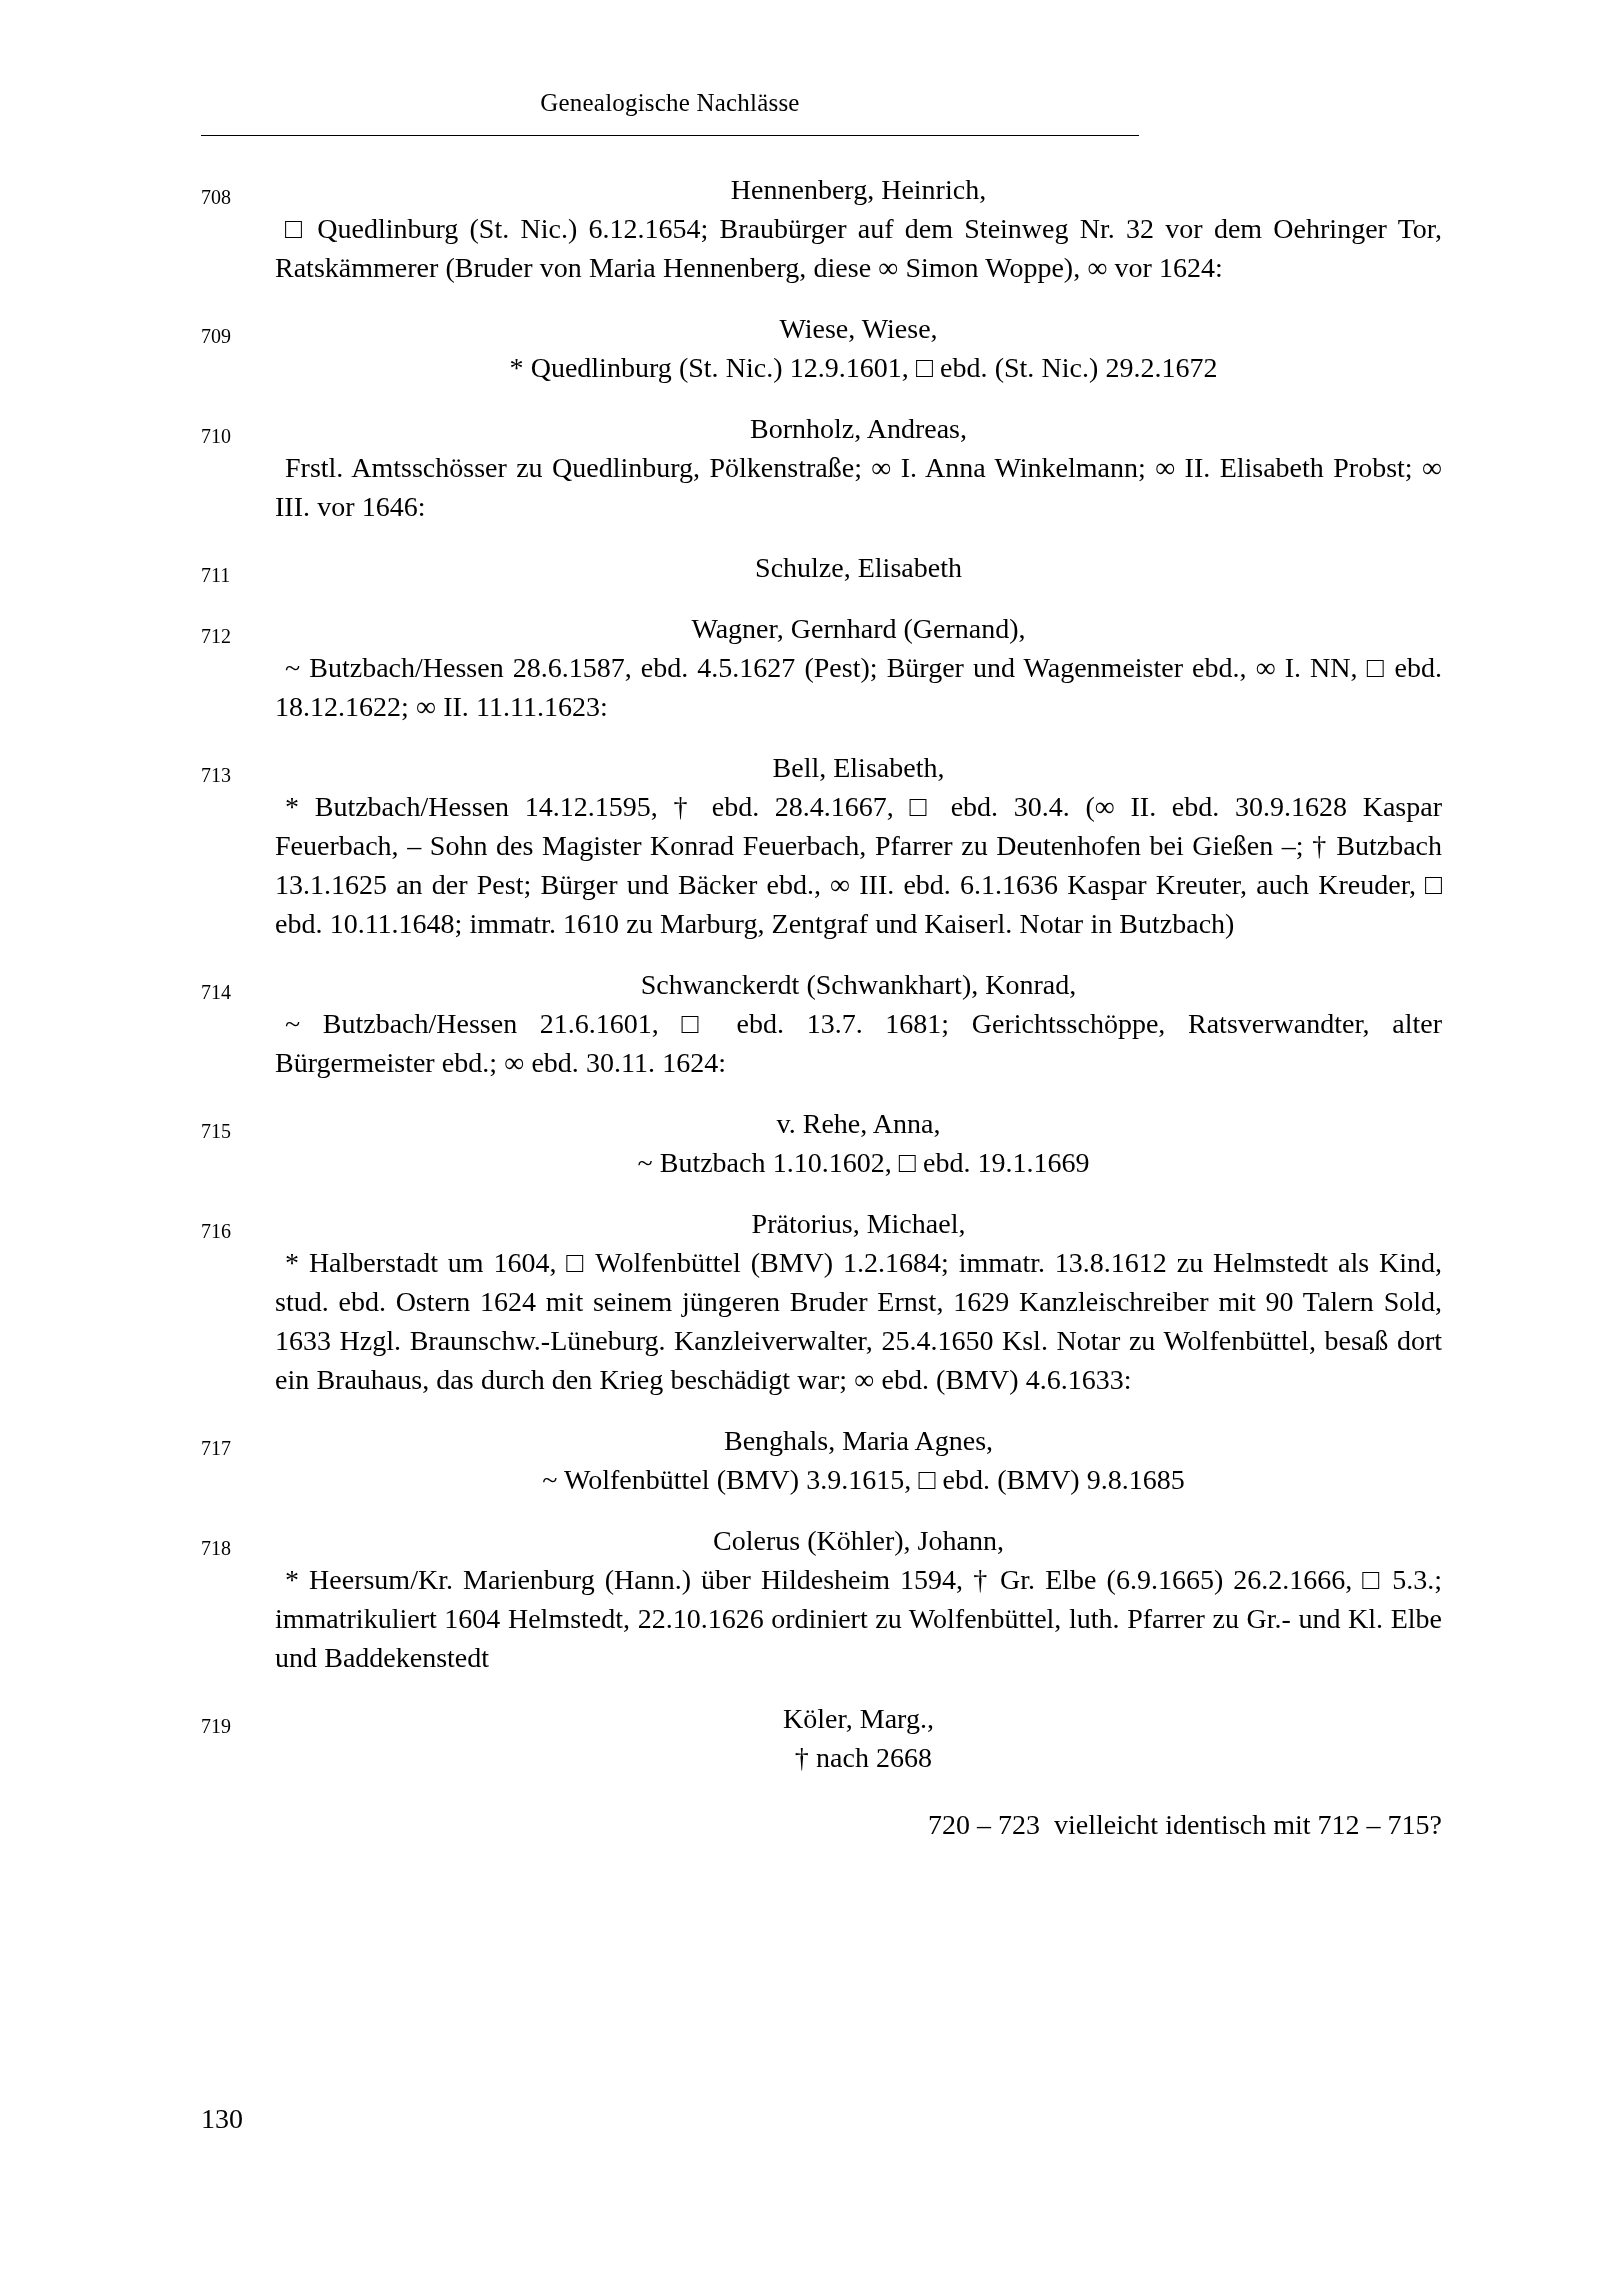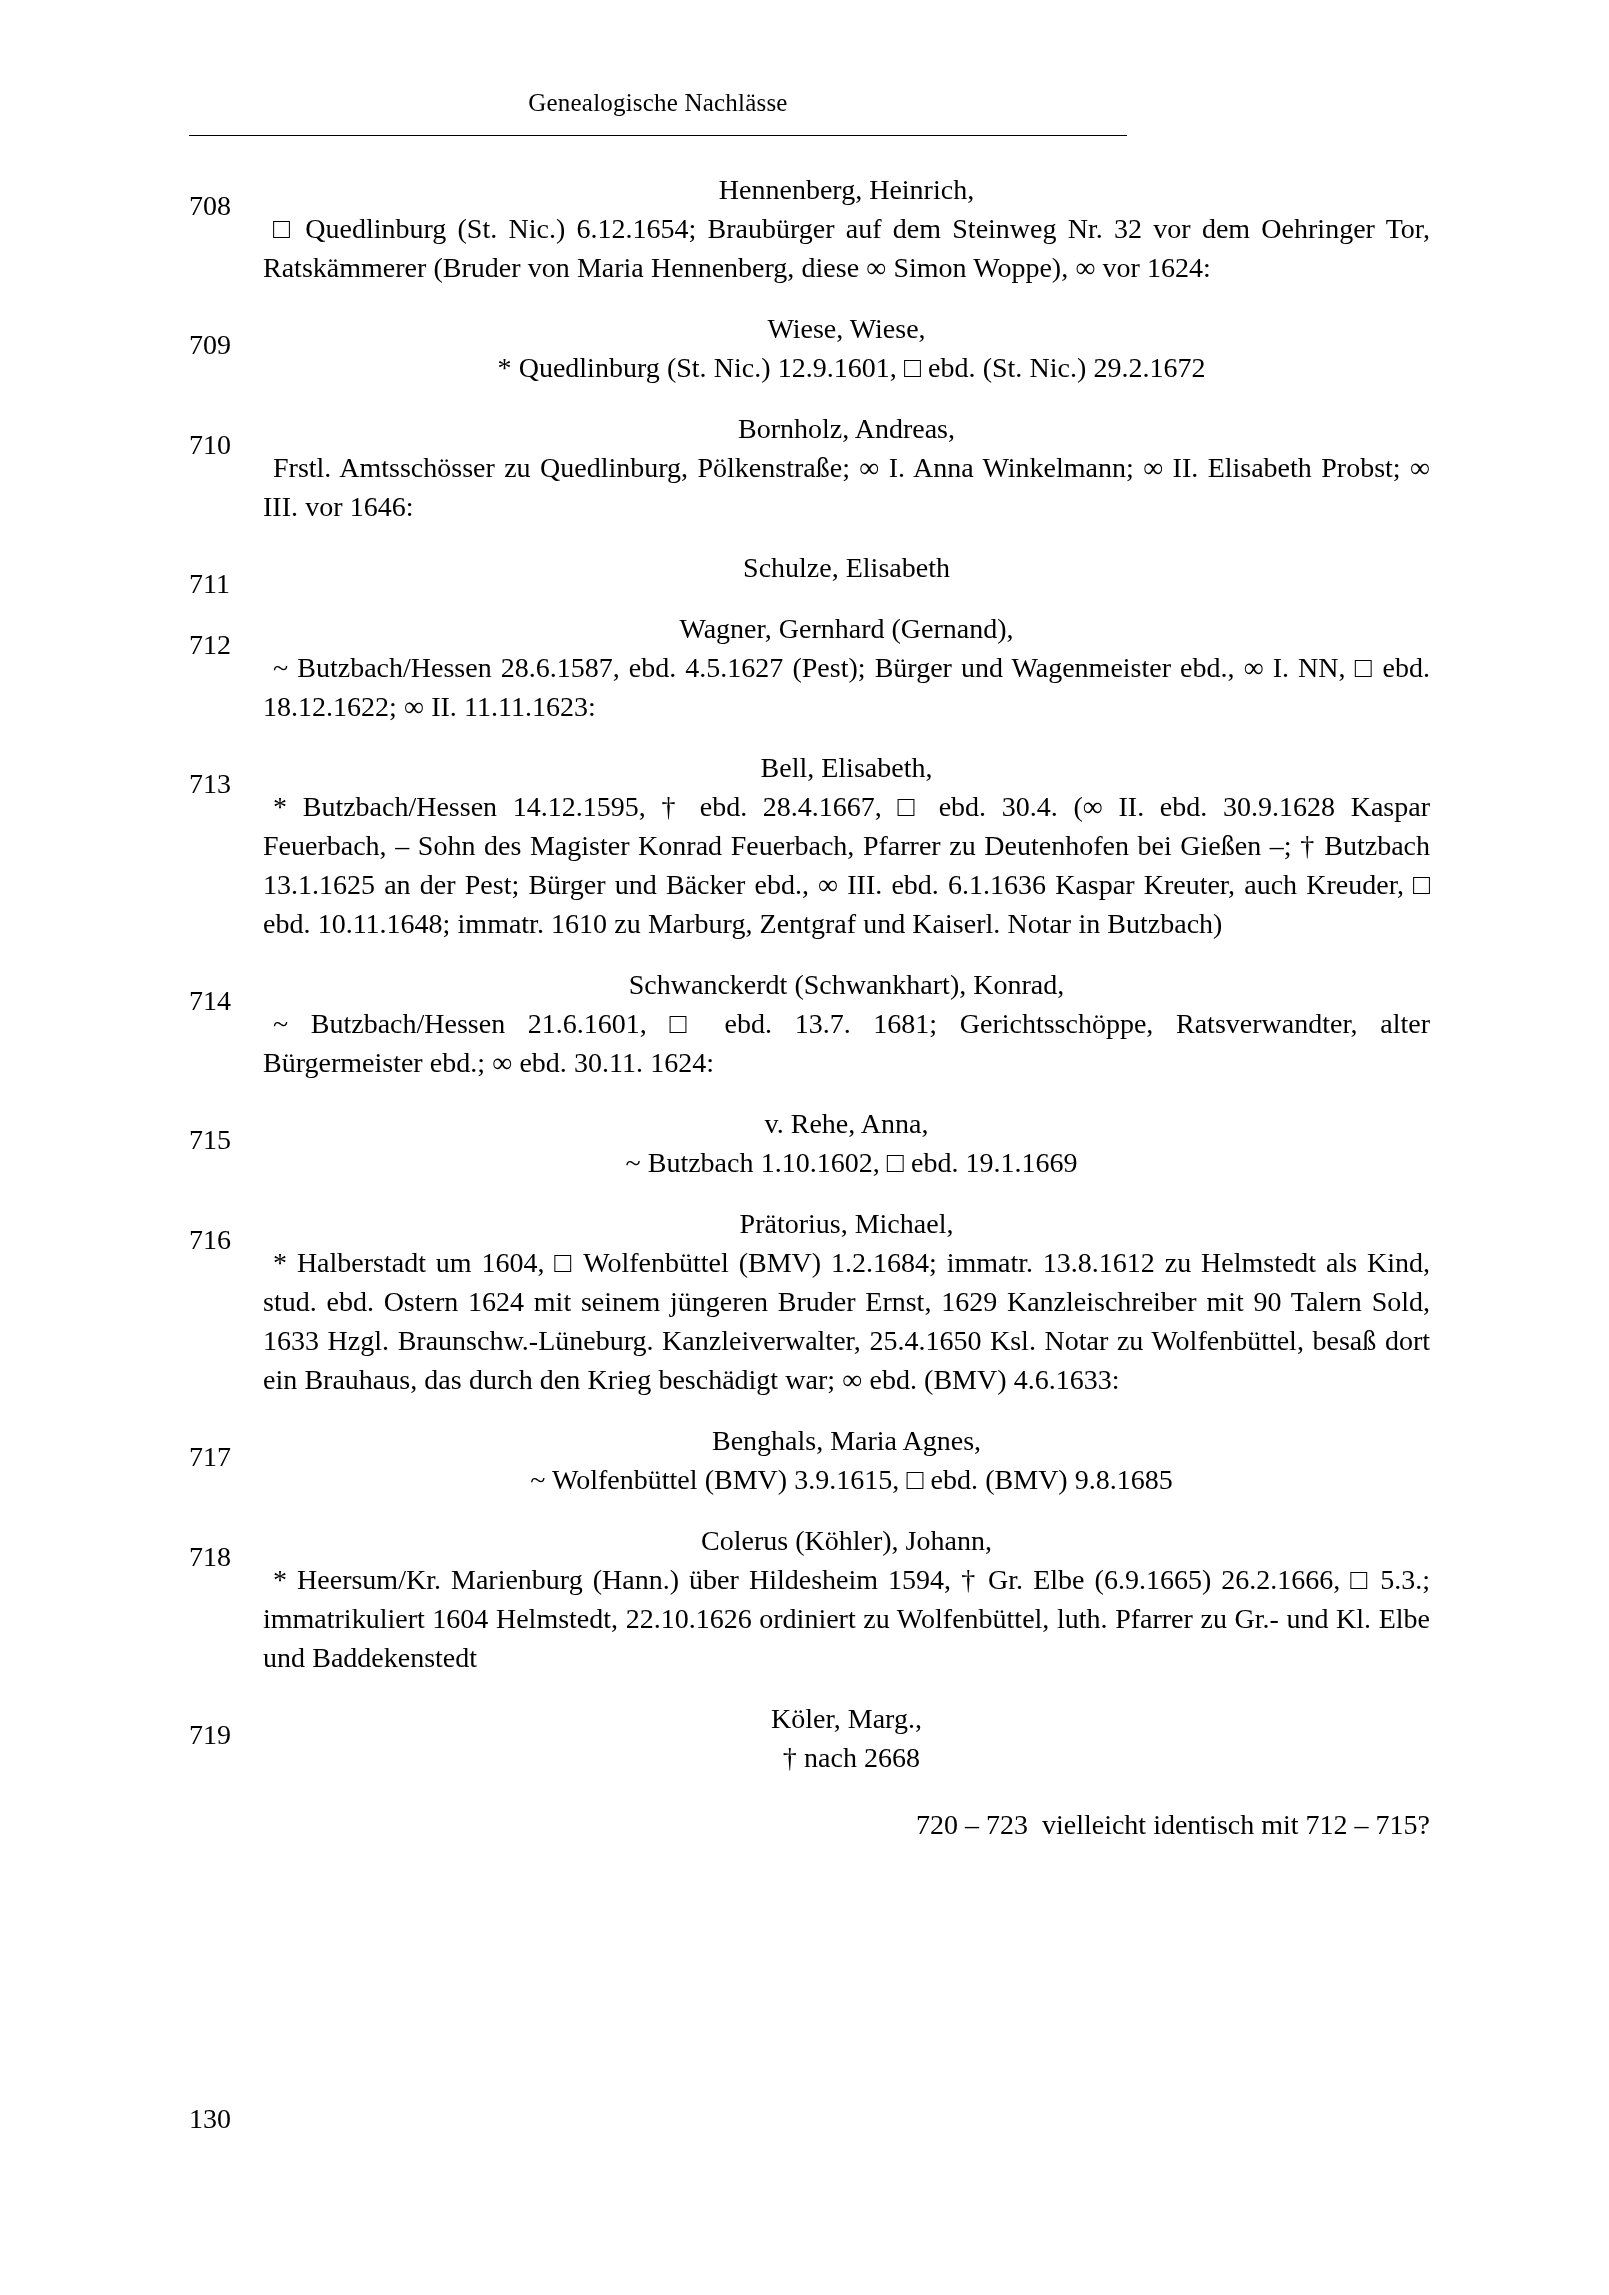--- a/index.html
+++ b/index.html
@@ -15,20 +15,21 @@
     color: #000000;
     position: relative;
     overflow: hidden;
   }
 
   .page {
     position: relative;
     width: 1316px;
     height: 2295px;
     box-sizing: border-box;
+    margin-left: 12px;
   }
 
   
   .runhead {
     position: absolute;
     left: 189px;
     right: 189px;
     top: 89px;
     text-align: center;
   }
@@ -62,24 +63,24 @@
     font-size: 28px;
     line-height: 39px;
     padding-left: 74px;   
     position: relative;
   }
   .entry:last-of-type { margin-bottom: 0; }
 
   .entry-num {
     position: absolute;
     left: 0;
-    top: 16px;
+    top: 8px;
     width: 65px;
     text-align: left;
-    font-size: 28px;
+    font-size: 20px;
     line-height: 39px;
   }
 
   .entry-name {
     display: block;
     text-align: center;
     white-space: pre-wrap;
   }
 
   .entry-detail {

